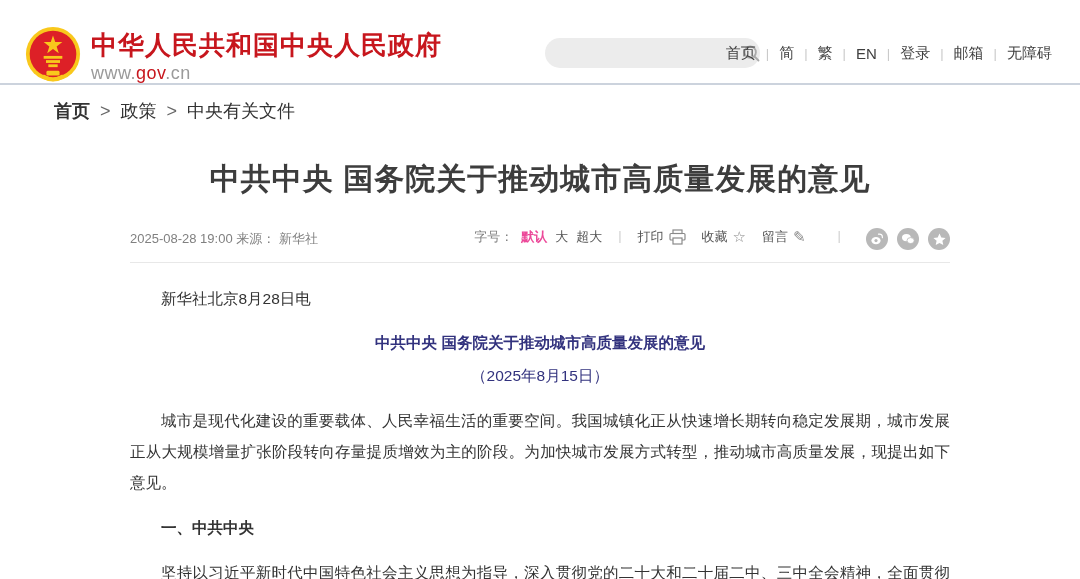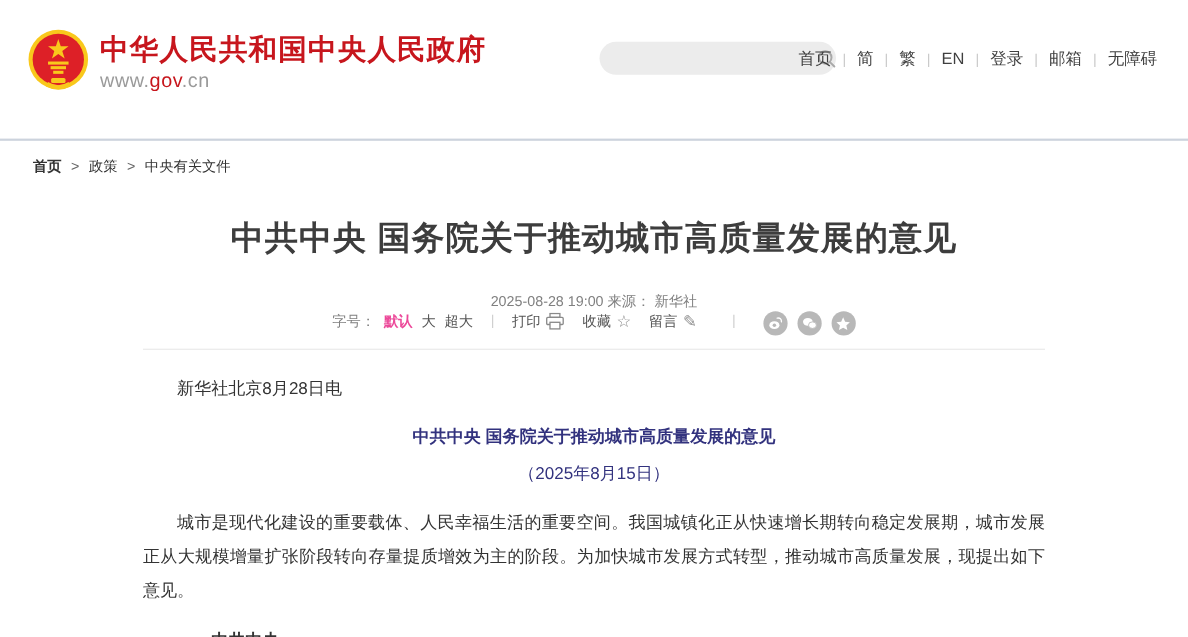--- a/index.html
+++ b/index.html
@@ -9,21 +9,21 @@
     position: relative;
     width: 1080px;
     height: 579px;
     background: #ffffff;
     overflow: hidden;
   }
 
   
   .site-header {
     position: relative;
-    height: 128px;
+    height: 85px;
     background: #ffffff;
     border-bottom: 2px solid #ccd3dd;
   }
   .brand {
     position: absolute;
     left: 25px;
     top: 26px;
     display: flex;
     align-items: flex-start;
   }
@@ -85,22 +85,23 @@
     font-size: 15px;
     color: #3f3f3f;
     white-space: nowrap;
   }
   .top-nav .nav-item { cursor: pointer; }
   .top-nav .sep { color: #c9c9c9; margin: 0 10px; font-size: 13px; }
 
   
   .breadcrumb {
     padding: 14px 0 0 30px;
-    font-size: 13px;
+    font-size: 18px;
     color: #333;
+    margin-left: 24px;
   }
   .breadcrumb .crumb { cursor: pointer; }
   .breadcrumb .crumb-home { font-weight: bold; }
   .breadcrumb .bc-sep { color: #666; margin: 0 5px; }
 
   
   .content {
     width: 820px;
     margin: 0 auto;
   }
@@ -112,21 +113,20 @@
     color: #3d3d3d;
     letter-spacing: 1px;
   }
   .meta-row {
     margin-top: 28px;
     display: flex;
     justify-content: space-between;
     align-items: center;
     font-size: 13px;
     color: #808080;
-    flex-direction: column;
   }
   .meta-right { display: flex; align-items: flex-start; }
   .fontsize-opt { color: #555; margin-left: 8px; cursor: pointer; }
   .fontsize-opt.active { color: #ec4899; font-weight: bold; }
   .meta-sep { color: #cfcfcf; margin: 0 16px; }
   .meta-tool { display: flex; align-items: center; color: #555; cursor: pointer; margin-right: 16px; }
   .meta-tool:last-of-type { margin-right: 0; }
   .meta-tool .tool-icon { margin-left: 5px; color: #8a8a8a; font-size: 15px; }
   .share-icons { display: flex; align-items: center; }
   .share-circle {

